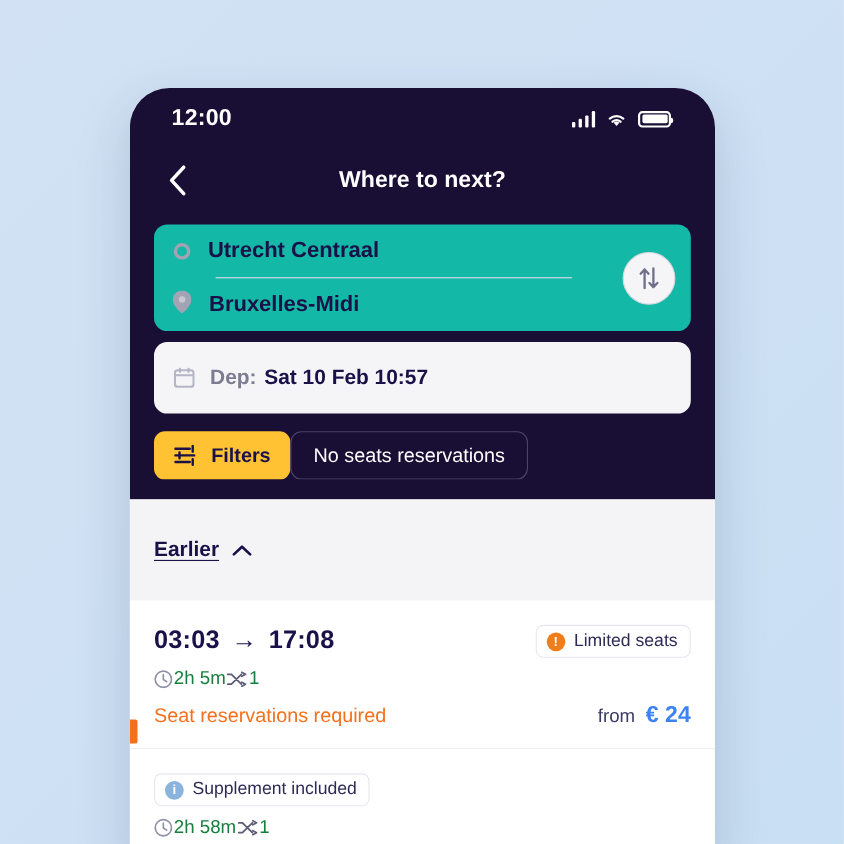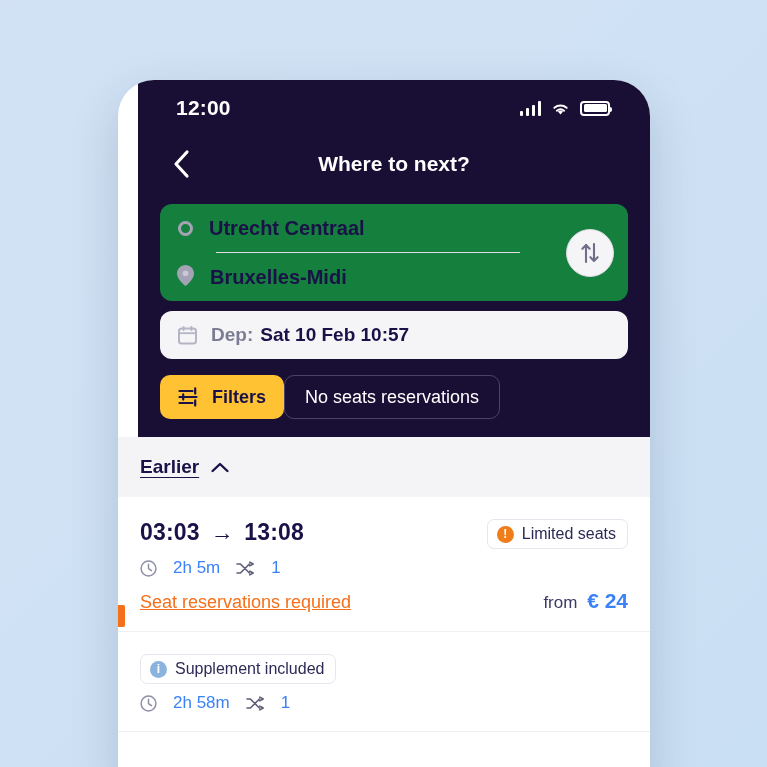--- a/index.html
+++ b/index.html
@@ -31,21 +31,20 @@
     background: #ffffff;
     border-radius: 36px 36px 0 0;
     overflow: hidden;
     box-shadow: 0 18px 48px rgba(30, 50, 90, .18);
   }
 
   
   .dark-top {
     background: #190e34;
     padding: 0 0 18px 0;
-    margin-left: 20px;
   }
 
   .statusbar {
     height: 56px;
     display: flex;
     align-items: center;
     justify-content: space-between;
     padding: 0 40px 0 38px;
     box-sizing: border-box;
   }
@@ -104,21 +103,21 @@
     text-align: center;
     color: #ffffff;
     font-size: 21px;
     font-weight: bold;
     pointer-events: none;
   }
 
   
   .search-wrap { padding: 12px 22px 0 22px; }
   .route-card {
-    background: #15803d;
+    background: #14b8a6;
     border-radius: 12px;
     position: relative;
     padding: 0 16px;
   }
   .route-row {
     display: flex;
     align-items: center;
     gap: 16px;
     height: 48px;
     cursor: pointer;
@@ -153,21 +152,21 @@
     border: 1.5px solid #d8d8e2;
     background: #f5f5f8;
     display: flex; align-items: center; justify-content: center;
     cursor: pointer;
   }
 
   .date-card {
     margin-top: 10px;
     background: #f5f5f8;
     border-radius: 12px;
-    height: 48px;
+    height: 65px;
     display: flex;
     align-items: center;
     gap: 14px;
     padding: 0 18px;
     cursor: pointer;
   }
   .date-label { font-size: 19px; color: #7c7c92; font-weight: bold; }
   .date-value { font-size: 19px; color: #191147; font-weight: bold; margin-left: -7px; }
 
   
@@ -200,21 +199,21 @@
     border: 1.5px solid #4b4266;
     color: #ffffff;
   }
 
   
   .earlier-bar {
     background: #f4f4f7;
     height: 60px;
     display: flex;
     align-items: center;
-    padding: 0 22px;
+    padding: 16px 22px;
     gap: 12px;
     cursor: pointer;
   }
   .earlier-label {
     font-size: 19px;
     font-weight: bold;
     color: #191147;
     text-decoration: underline;
     text-underline-offset: 4px;
   }
@@ -244,23 +243,23 @@
     font-size: 23px;
     font-weight: bold;
     color: #191147;
     letter-spacing: .2px;
   }
   .times .arrow { font-weight: normal; padding: 0 4px; }
   .meta {
     margin-top: 9px;
     display: flex;
     align-items: center;
-    gap: 16px;
+    gap: 1px;
     font-size: 17px;
-    color: #3b82f6;
+    color: #15803d;
   }
   .badge {
     display: inline-flex;
     align-items: center;
     gap: 8px;
     border: 1px solid #e6e6ee;
     border-radius: 7px;
     background: #ffffff;
     padding: 5px 11px 5px 9px;
     font-size: 16px;
@@ -283,21 +282,20 @@
 
   .j-bottom {
     margin-top: 11px;
     display: flex;
     align-items: baseline;
     justify-content: space-between;
   }
   .note-warning {
     font-size: 18px;
     color: #f4701b;
-    text-decoration: underline;
   }
   .price {
     font-size: 17px;
     color: #3a3a64;
   }
   .price b { font-size: 21px; color: #3b82f6; margin-left: 5px; }
 </style>
 </head>
 <body>
 
@@ -397,21 +395,21 @@
   </div>
 
   <div class="journeys">
 
     <div class="journey">
       <span class="accent" style="top:108px"></span>
       <div class="j-top">
         <div class="times">
           <span>03:03</span>
           <span class="arrow">→</span>
-          <span>13:08</span>
+          <span>17:08</span>
         </div>
         <span class="badge">
           <span class="dot-icon dot-warn">!</span>
           <span>Limited seats</span>
         </span>
       </div>
       <div class="meta">
         <svg width="17" height="17" viewBox="0 0 17 17">
           <circle cx="8.5" cy="8.5" r="7.4" stroke="#8f8fa6" stroke-width="1.5" fill="none"></circle>
           <path d="M8.5 4.3v4.4l3 2" stroke="#8f8fa6" stroke-width="1.5" fill="none" stroke-linecap="round" stroke-linejoin="round"></path>

